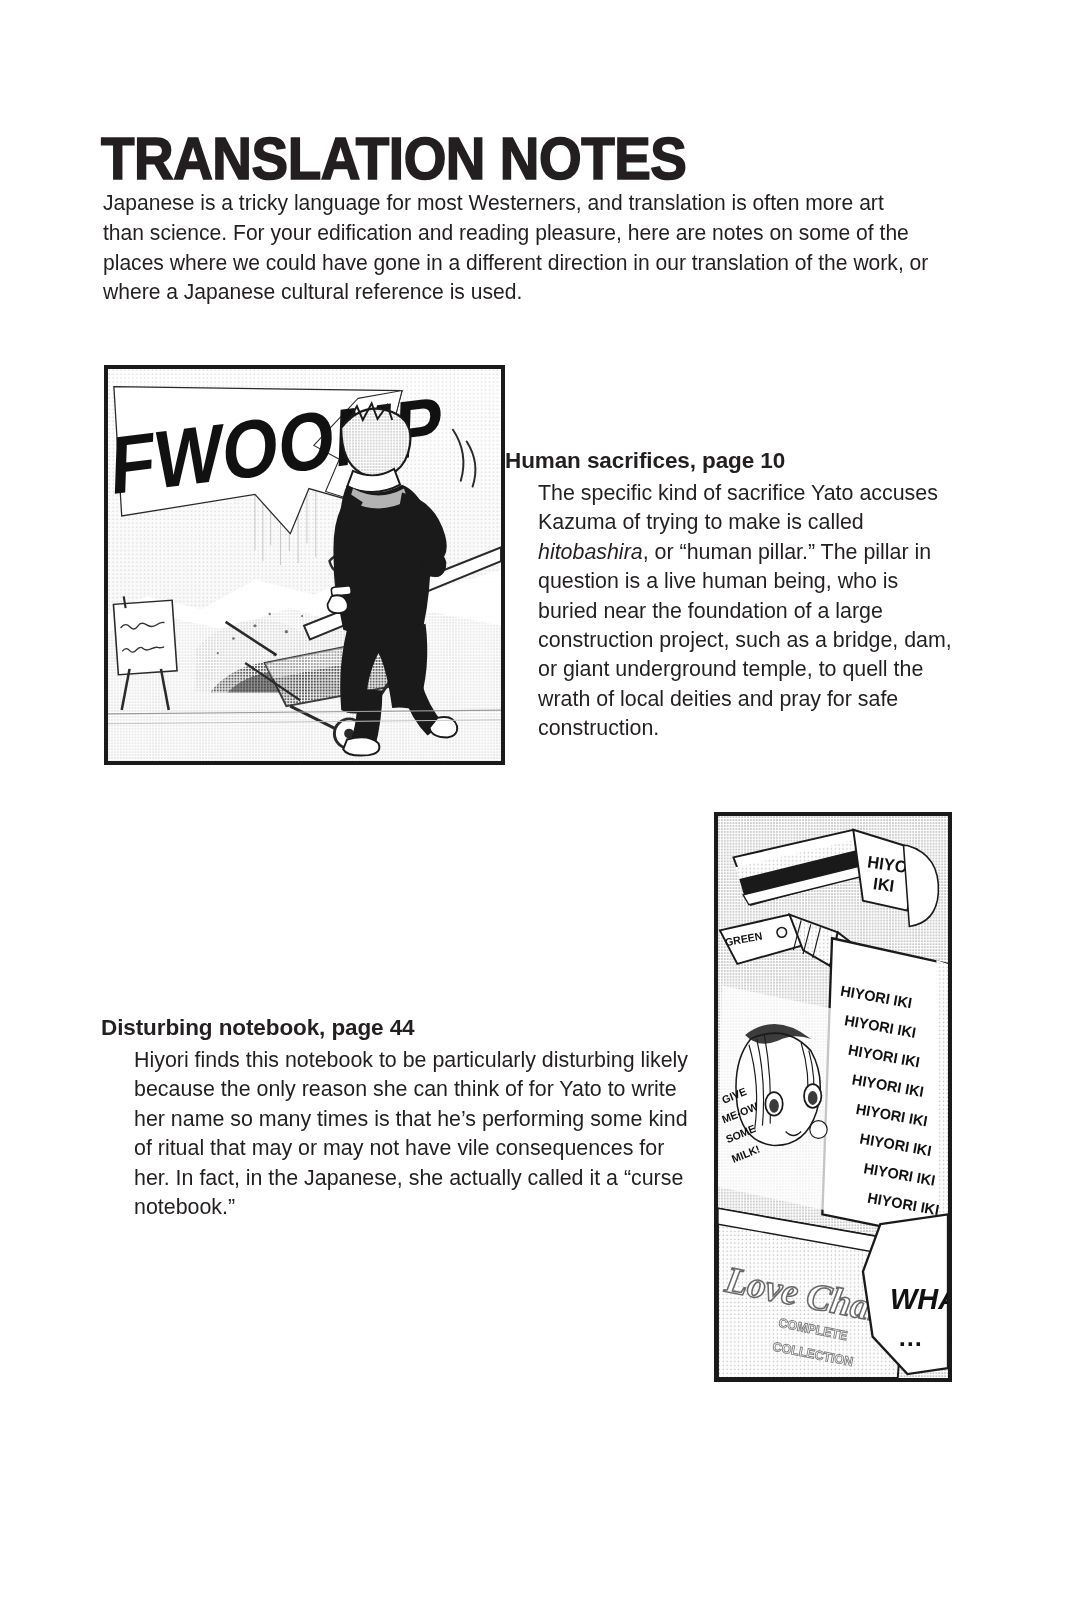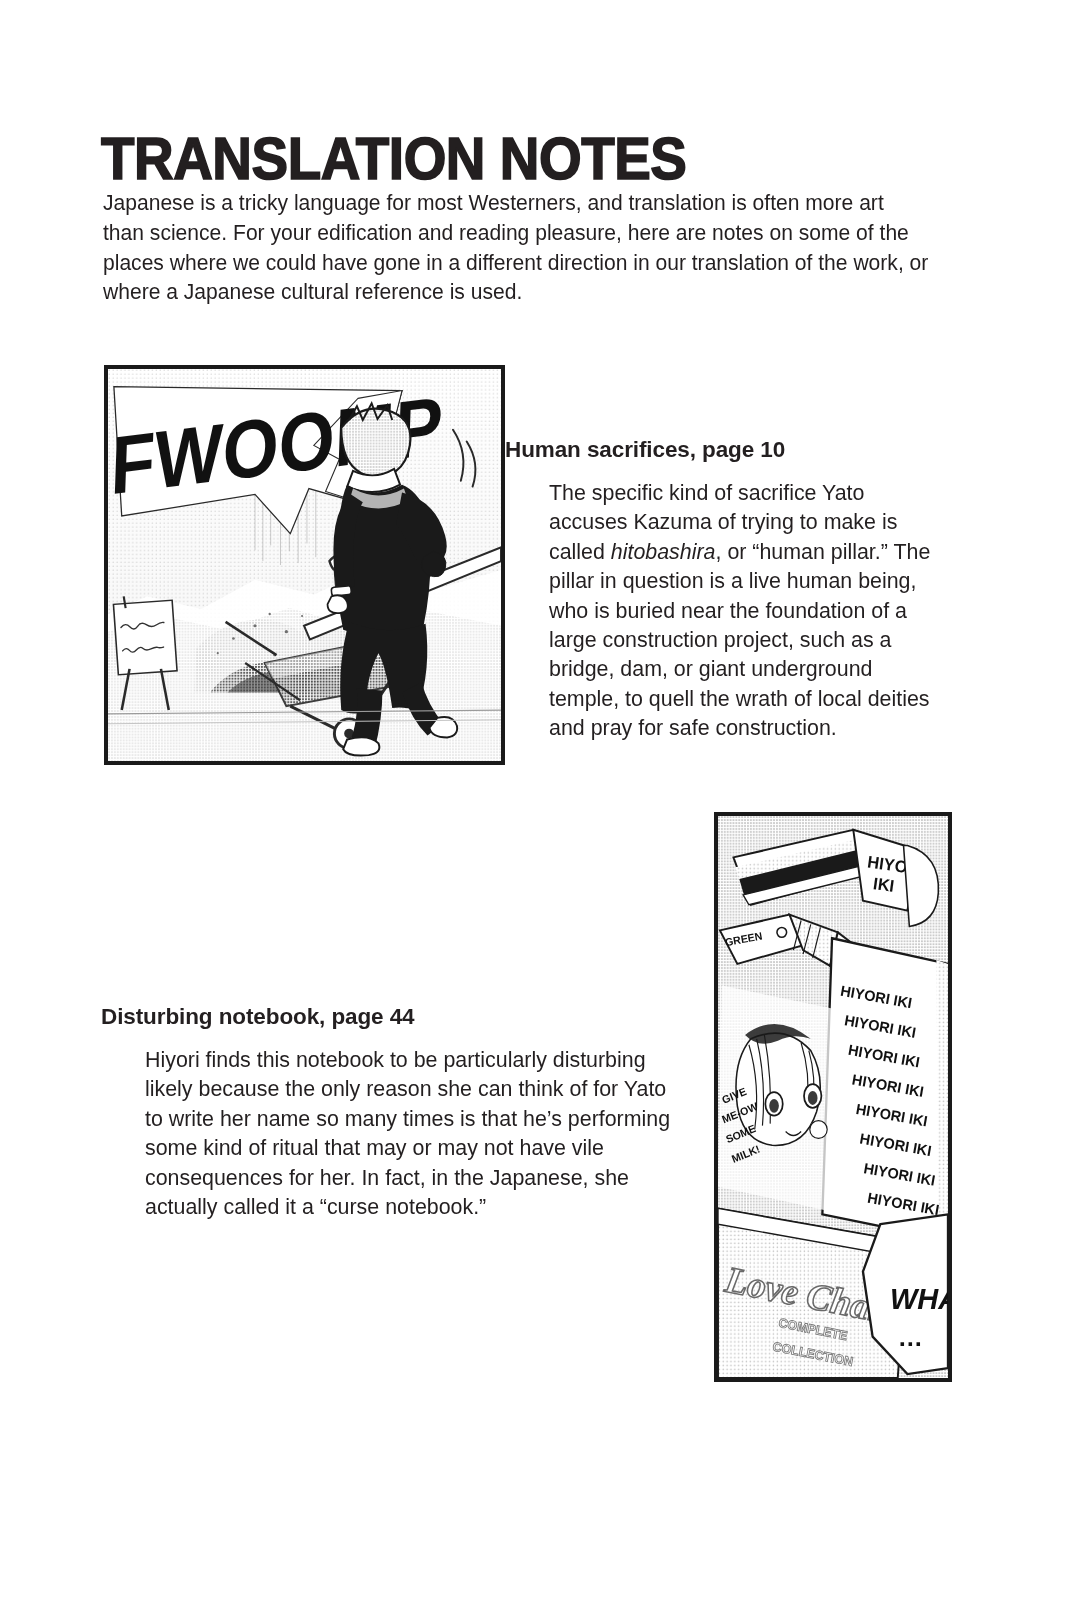--- a/index.html
+++ b/index.html
@@ -68,28 +68,28 @@
   }
 
   .panel-svg { display: block; width: 100%; height: 100%; }
 
   
   .note-heading {
     font-size: 22.5px;
     line-height: 28px;
     font-weight: 700;
     color: #231f20;
-    margin: 0 0 1px 0;
+    margin: 11px 0 1px 0;
     letter-spacing: -0.1px;
   }
   .note-body {
     font-size: 21.4px;
     line-height: 29.4px;
     color: #231f20;
-    margin: 15px;
+    margin: 4px;
     padding-left: 29px;
   }
   .note-body i { font-style: italic; }
 
   #note-human-sacrifices {
     position: absolute;
     left: 505px;
     top: 436px;
     width: 452px;
   }

